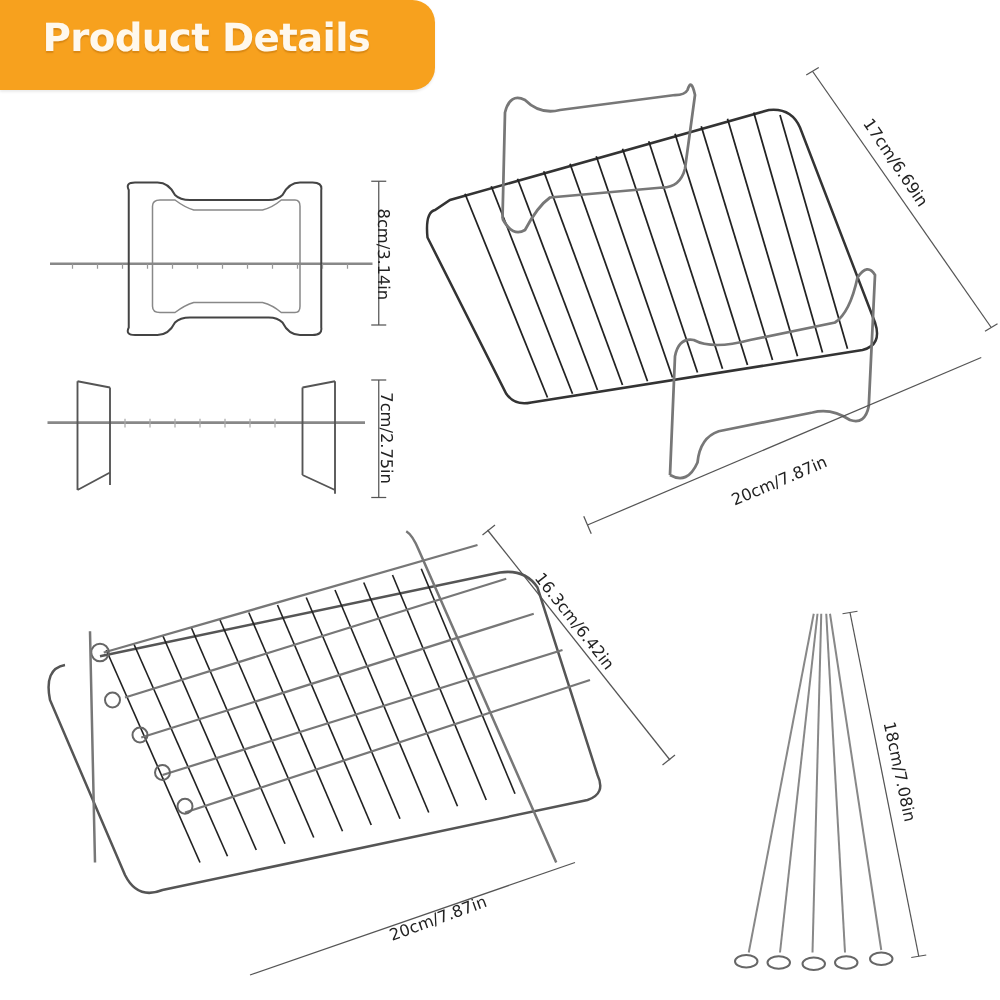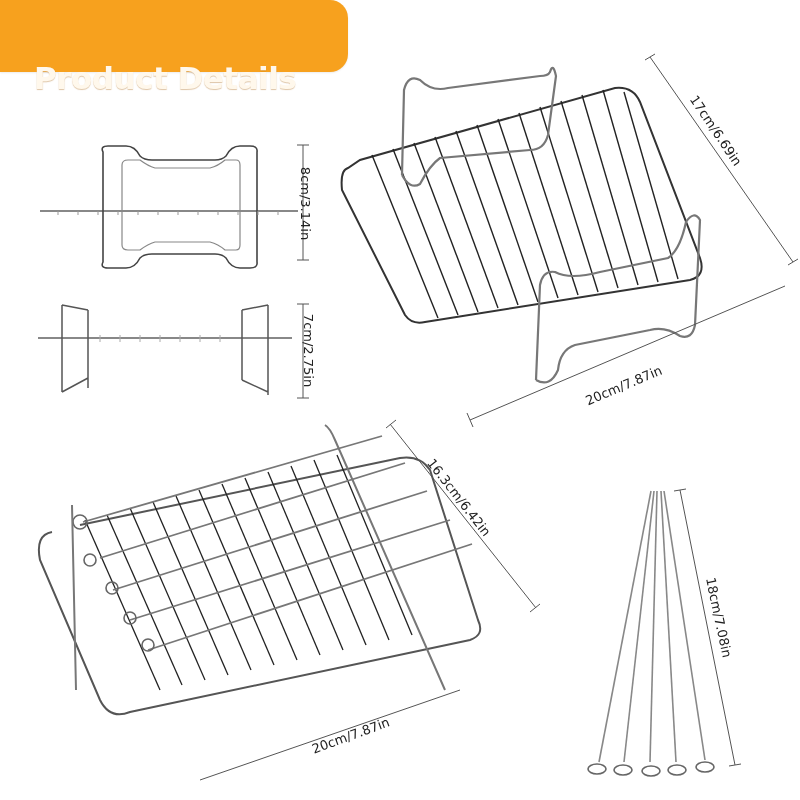--- a/index.html
+++ b/index.html
@@ -2,21 +2,21 @@
 <html><head>
 <meta charset="utf-8">
 <style>
   html, body { margin: 0; padding: 0; }
   body { width: 800px; height: 800px; background: #ffffff; position: relative; overflow: hidden;
          font-family: "DejaVu Sans", sans-serif; }
   .banner { position: absolute; left: 0; top: 0; width: 348px; height: 72px; background: #f7a11e;
             border-radius: 0 18px 18px 0; box-shadow: 0 1px 2px rgba(0,0,0,0.08); }
   .banner-text { position: absolute; left: 34px; top: 13px; color: #fff8ec; font-weight: bold;
                  font-size: 31px; letter-spacing: -0.5px; text-shadow: 0 1px 1px rgba(160,90,0,0.35);
-                 font-family: "DejaVu Sans", sans-serif; margin-top: 47px; }
+                 font-family: "DejaVu Sans", sans-serif; }
   svg.art { position: absolute; left: 0; top: 0; width: 800px; height: 800px; }
   .dim { position: absolute; font-family: "DejaVu Sans", sans-serif; font-size: 13px; color: #222;
          white-space: nowrap; transform-origin: center center; }
 </style>
 </head>
 <body>
 
 <div class="banner">
   <span class="banner-text">Product Details</span>
 </div>

